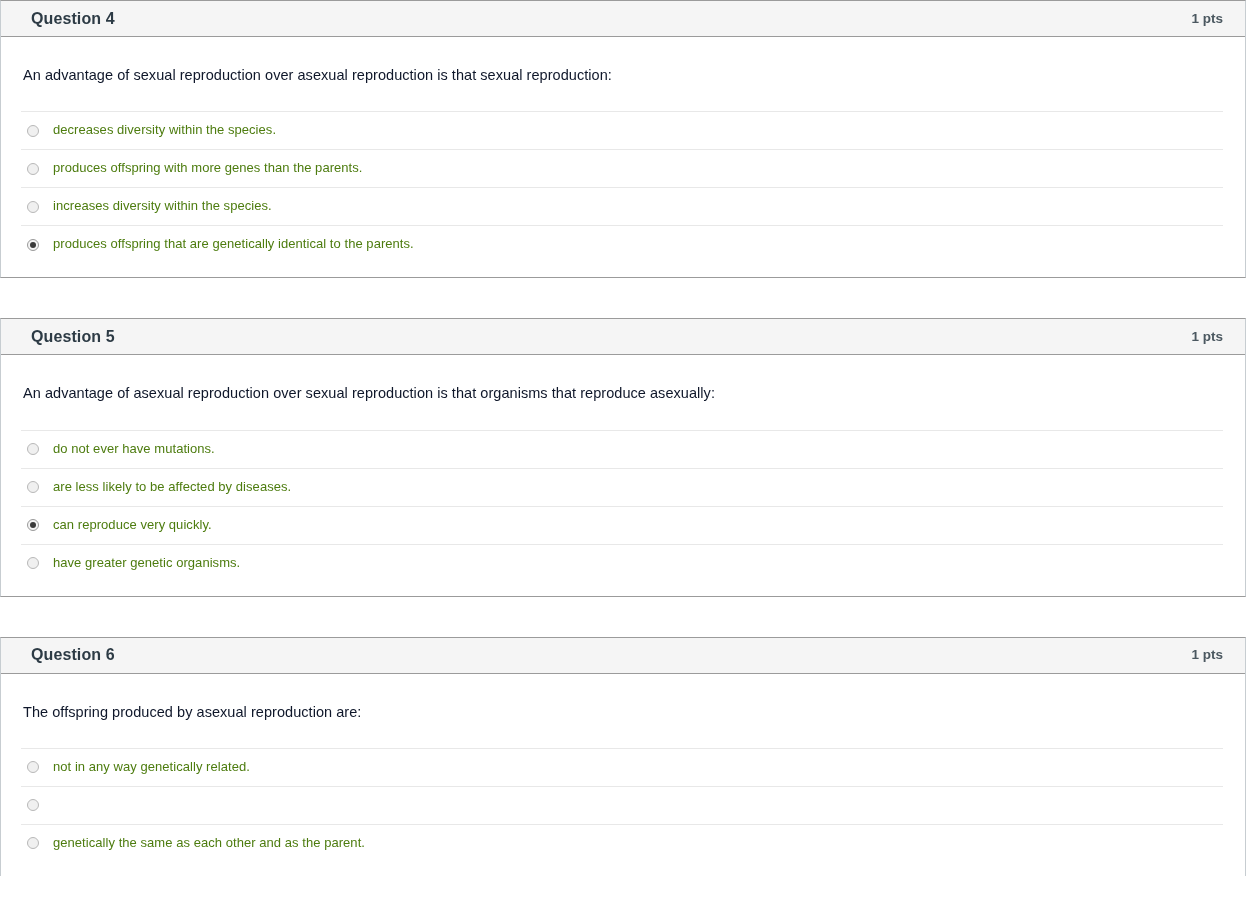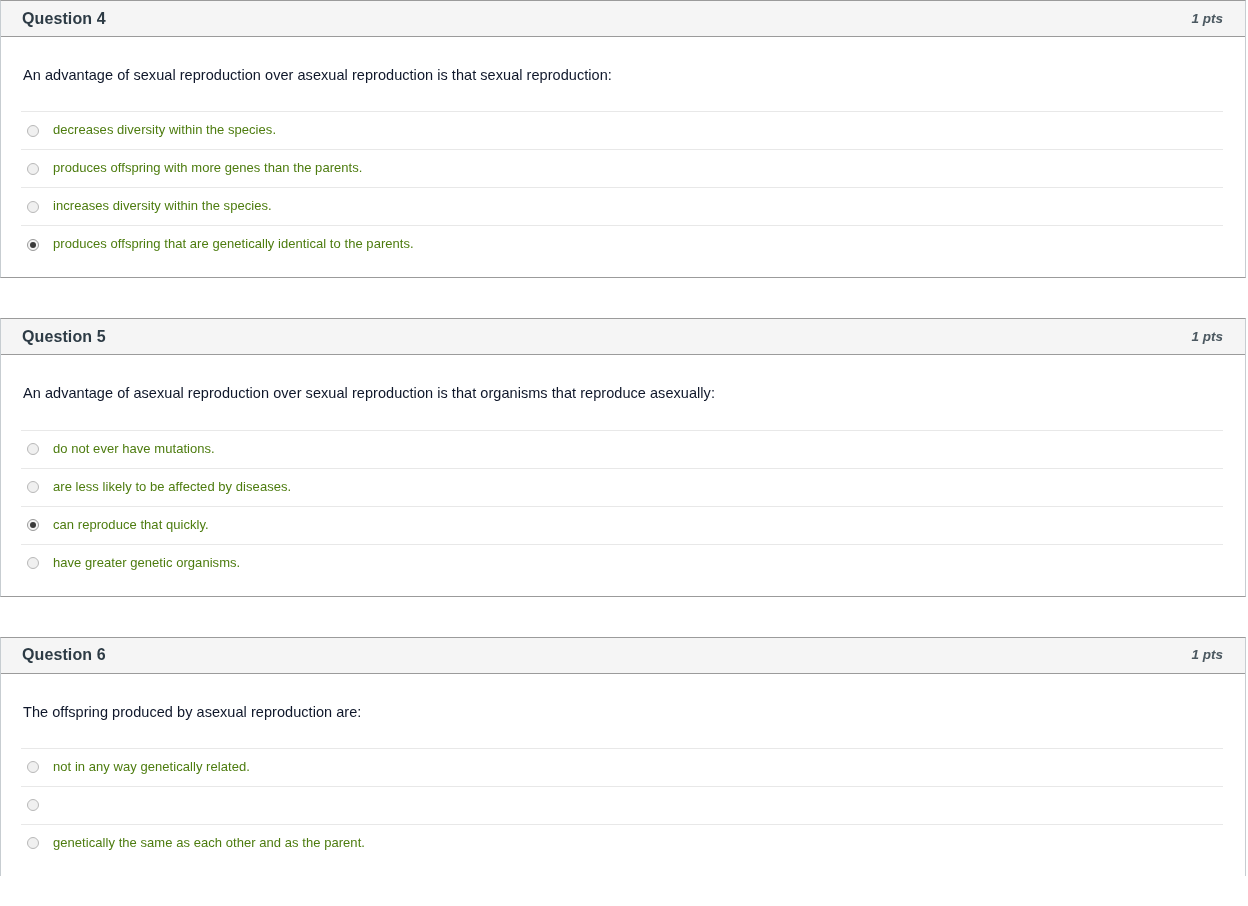--- a/index.html
+++ b/index.html
@@ -39,36 +39,35 @@
   }
 
   
   .question-header {
     background: #f5f5f5;
     border-bottom: 1px solid #9b9b9b;
     height: 36px;
     display: flex;
     align-items: center;
     justify-content: space-between;
-    padding: 0 22px 0 21px;
+    padding: 0 22px 0 30px;
     box-sizing: border-box;
   }
   .question-name {
     font-size: 16px;
     font-weight: bold;
     color: #2d3b45;
     letter-spacing: 0.1px;
     line-height: 1;
   }
   .question-points {
     font-size: 13.5px;
     font-weight: bold;
     color: #4b5860;
     line-height: 1;
-    font-style: italic;
   }
 
   
   .question-body {
     padding-top: 0;
   }
   .question-text {
     font-size: 14.5px;
     color: #0f172a;
     line-height: 1.4;
@@ -181,21 +180,21 @@
           <div class="answer-row">
             <span class="radio"></span>
             <span class="answer-label">do not ever have mutations.</span>
           </div>
           <div class="answer-row">
             <span class="radio"></span>
             <span class="answer-label">are less likely to be affected by diseases.</span>
           </div>
           <div class="answer-row">
             <span class="radio selected"></span>
-            <span class="answer-label">can reproduce that quickly.</span>
+            <span class="answer-label">can reproduce very quickly.</span>
           </div>
           <div class="answer-row">
             <span class="radio"></span>
             <span class="answer-label">have greater genetic organisms.</span>
           </div>
         </div>
         <div class="answers-tail"></div>
       </div>
     </div>
     <div class="card-gap"></div>

